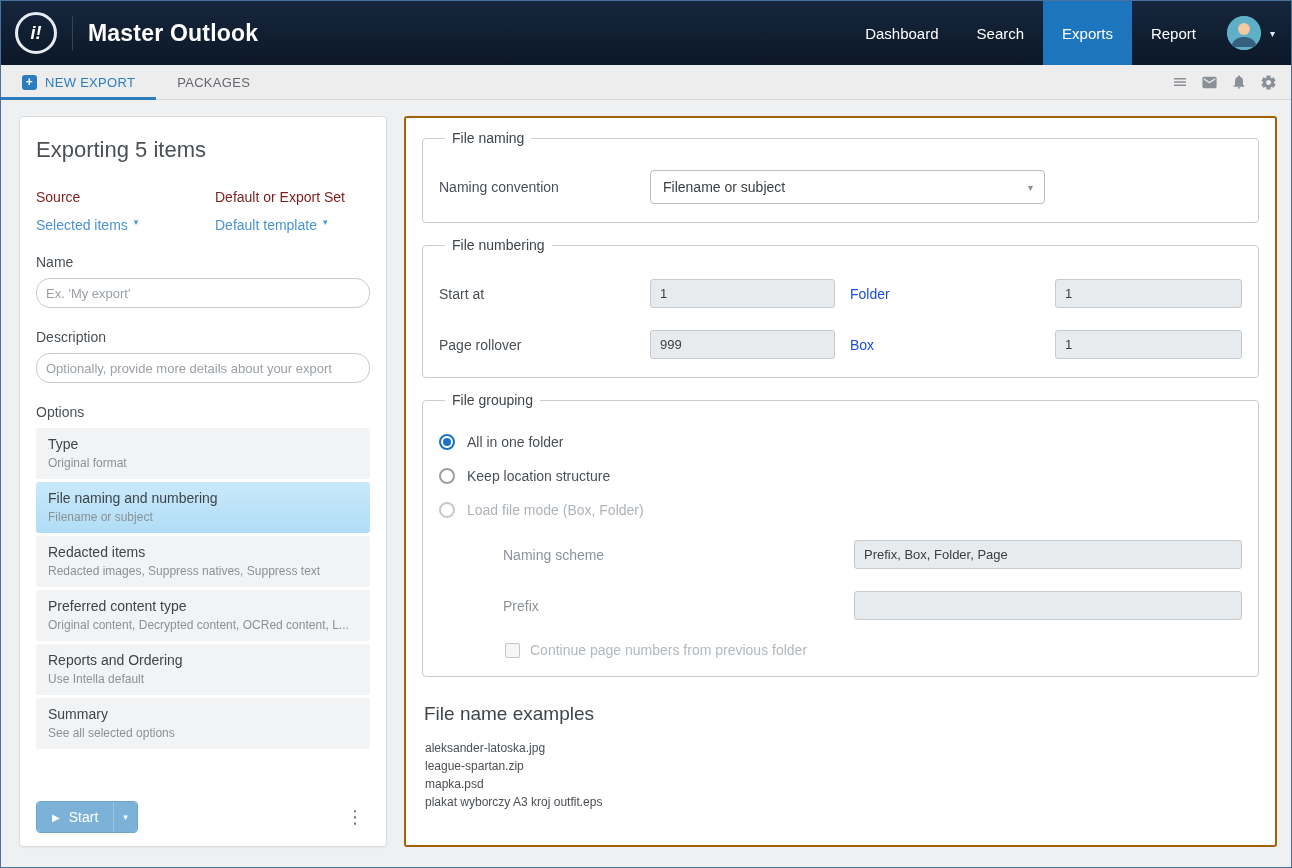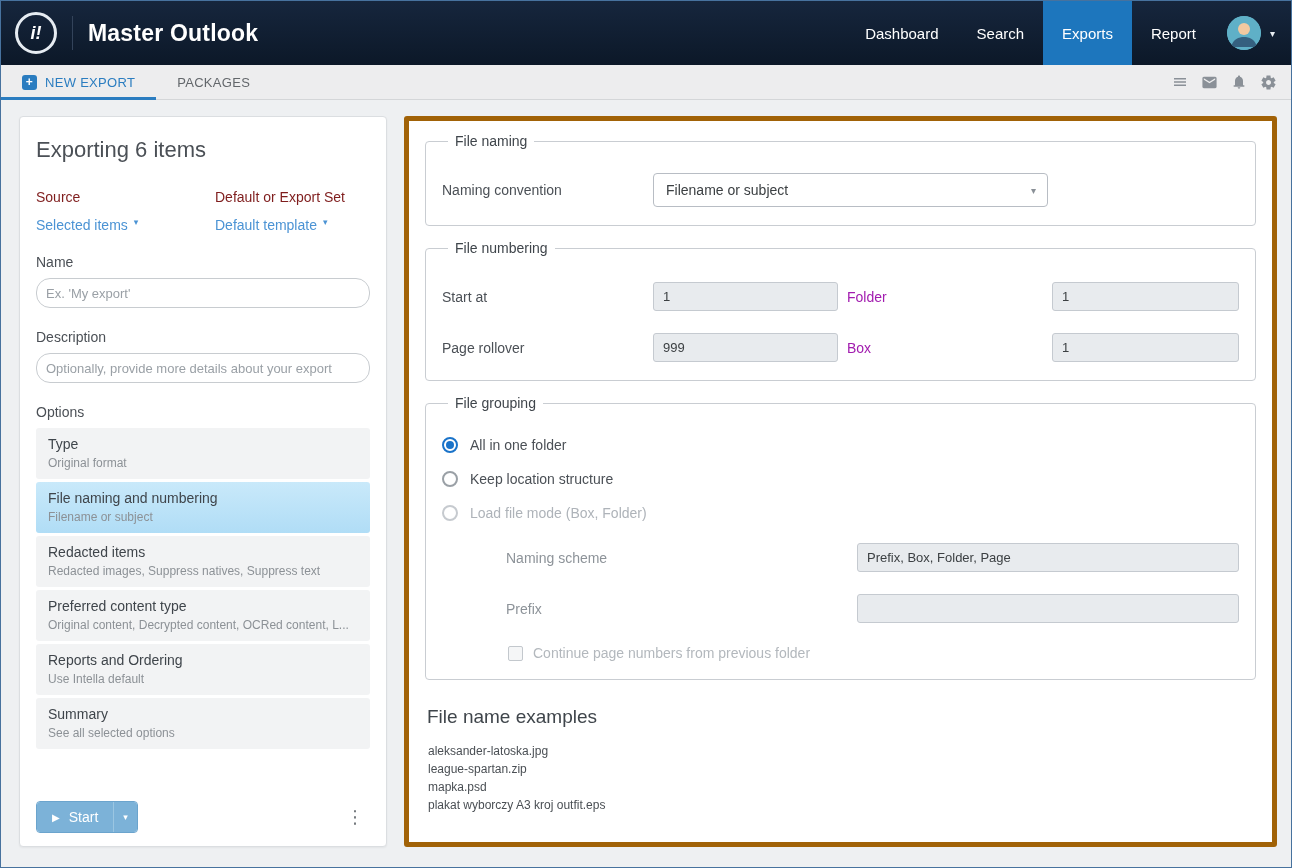--- a/index.html
+++ b/index.html
@@ -49,34 +49,34 @@
   .option .o-sub { font-size:12px; color:#8c9196; white-space:nowrap; overflow:hidden; text-overflow:ellipsis; }
   .option.selected { background:linear-gradient(180deg,#c9e9fa,#b0ddf6); }
   .card-footer { margin-top:auto; display:flex; align-items:center; padding-top:14px; }
   .start-btn { display:flex; height:32px; border-radius:4px; overflow:hidden; border:1px solid #6ba4cd; cursor:pointer; }
   .start-main { background:#7cb2d8; color:#fff; display:flex; align-items:center; gap:9px; padding:0 15px; font-size:14px; }
   .play-glyph { font-size:10px; }
   .start-caret { background:#7cb2d8; border-left:1px solid #9bc6e2; color:#fff; display:flex; align-items:center; padding:0 9px; font-size:9px; }
   .kebab { margin-left:auto; color:#6d7277; font-size:18px; cursor:pointer; padding:0 6px; line-height:1; }
 
   
-  .details-panel { flex:1; background:#fff; border:5px solid #a16207; border-radius:3px; padding:12px 16px 14px; overflow:hidden; display:flex; flex-direction:column; }
+  .details-panel { flex:1; background:#fff; border:2px solid #a16207; border-radius:3px; padding:12px 16px 14px; overflow:hidden; display:flex; flex-direction:column; }
   fieldset { border:1px solid #c9cdd2; border-radius:4px; margin-bottom:14px; padding:12px 16px 18px; }
   legend { font-size:14px; color:#3f454b; padding:0 7px; margin-left:6px; }
   .fn-row { display:flex; align-items:center; margin-top:12px; }
   .fn-label { width:211px; font-size:14px; color:#4b5056; }
   .select { width:395px; height:34px; border:1px solid #b8bdc4; border-radius:4px; background:#fff; display:flex; align-items:center; justify-content:space-between; padding:0 11px 0 12px; font-size:14px; color:#3c4043; cursor:pointer; }
   .sel-caret { color:#8a9097; font-size:10px; }
   .num-row { display:flex; align-items:center; margin-top:14px; }
   .num-row + .num-row { margin-top:22px; }
   .num-label { width:211px; font-size:14px; color:#4b5056; }
   .gray-input { height:29px; background:#e8ebee; border:1px solid #c5cad0; border-radius:3px; padding:0 9px; font-size:13px; color:#3c4043; font-family:inherit; }
   .num-input { width:185px; }
   .flex-sp { flex:1; }
-  .num-label-r { width:205px; font-size:14px; color:#a21caf; }
+  .num-label-r { width:205px; font-size:14px; color:#1d4ed8; }
   .num-input-r { width:187px; }
   .radio-row { display:flex; align-items:center; gap:12px; margin-top:18px; cursor:pointer; }
   .radio-row:first-of-type { margin-top:14px; }
   .radio { width:16px; height:16px; border-radius:50%; border:2px solid #9aa0a6; background:#fff; position:relative; flex:0 0 16px; }
   .radio.checked { border-color:#1a73c9; }
   .radio.checked::after { content:""; position:absolute; inset:2px; background:#1a73c9; border-radius:50%; }
   .radio-label { font-size:14px; color:#4b5056; }
   .radio-row.disabled .radio { border-color:#c6cacf; }
   .radio-row.disabled .radio-label { color:#aeb3b9; }
   .indent { margin-left:64px; margin-top:22px; }
@@ -154,21 +154,21 @@
         <svg width="17" height="17" viewBox="0 0 24 24">
             <path d="M9.25 22l-.4-3.2q-.325-.125-.612-.3-.288-.175-.563-.375L4.7 19.375l-2.75-4.75 2.575-1.95Q4.5 12.5 4.5 12.337v-.675q0-.162.025-.337L1.95 9.375l2.75-4.75 2.975 1.25q.275-.2.575-.375.3-.175.6-.3l.4-3.2h5.5l.4 3.2q.325.125.613.3.287.175.562.375l2.975-1.25 2.75 4.75-2.575 1.95q.025.175.025.338v.674q0 .163-.05.338l2.575 1.95-2.75 4.75-2.95-1.25q-.275.2-.575.375-.3.175-.6.3l-.4 3.2Zm2.8-6.5q1.45 0 2.475-1.025Q15.55 13.45 15.55 12q0-1.45-1.025-2.475Q13.5 8.5 12.05 8.5q-1.475 0-2.488 1.025Q8.55 10.55 8.55 12q0 1.45 1.012 2.475Q10.575 15.5 12.05 15.5Z"></path>
           </svg>
       </span>
     </div>
   </div>
 
   <main class="main">
 
     <aside class="export-card">
-      <h2 class="card-title">Exporting 6 items</h2>
+      <h2 class="card-title">Exporting 5 items</h2>
 
       <div class="src-row">
         <div class="src-col1">
           <div class="src-label">Source</div>
           <div class="src-link">
             <span>Selected items</span>
             <span class="caret-b">▾</span>
           </div>
         </div>
         <div class="src-col2">

